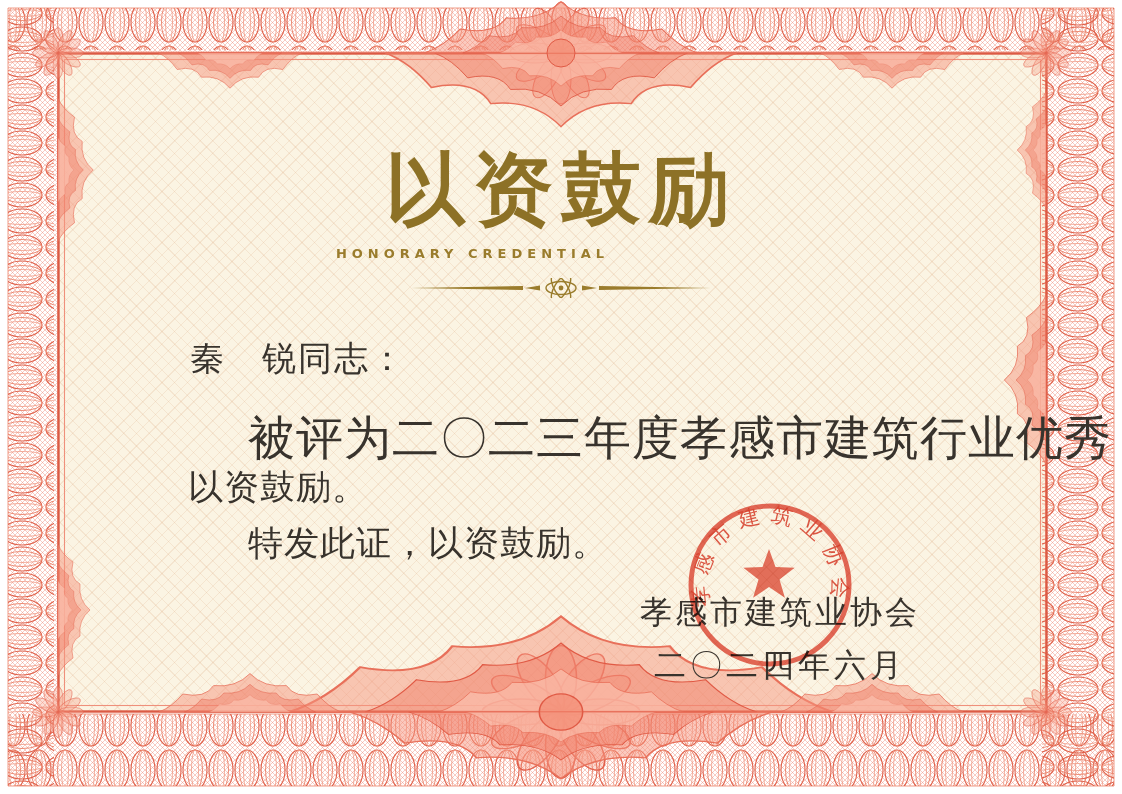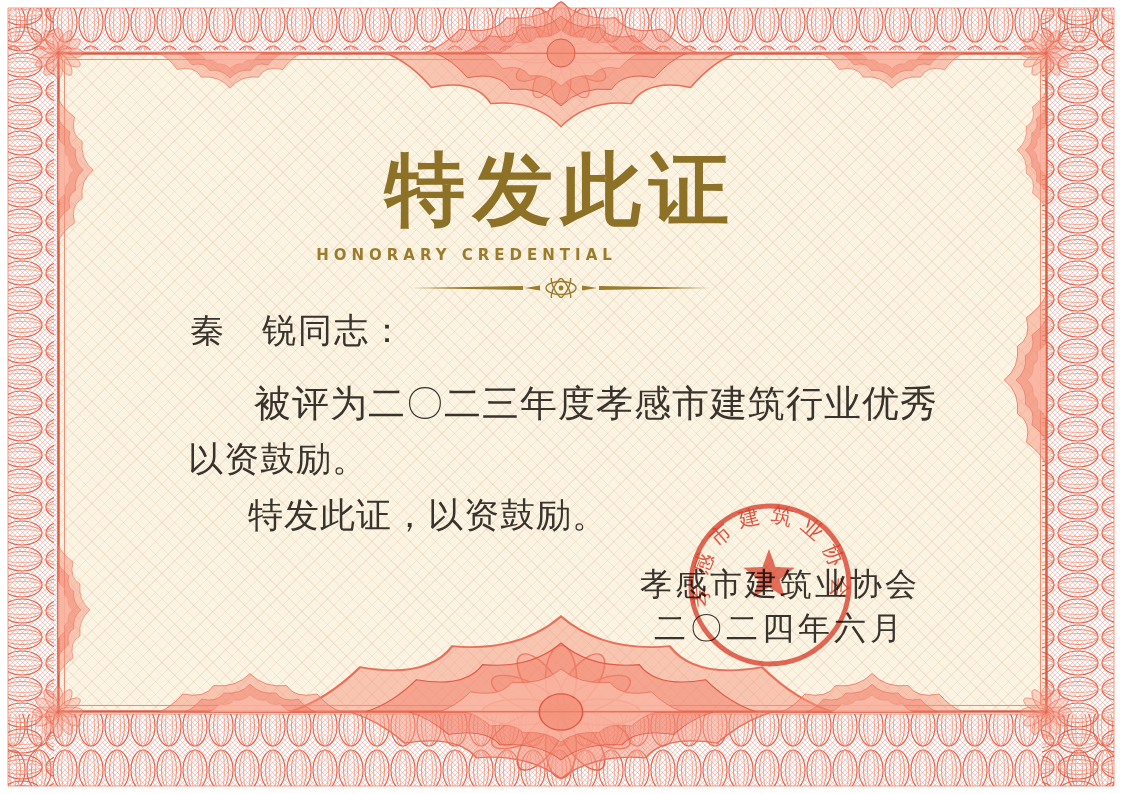--- a/index.html
+++ b/index.html
@@ -17,36 +17,36 @@
     z-index:1;
   }
   svg.frame-art{position:absolute;left:0;top:0;z-index:2;}
   .content{position:absolute;inset:0;z-index:3;color:#38332d;}
   .title{
     position:absolute;left:0;top:146px;width:1122px;text-align:center;
     font-size:80px;font-weight:900;color:#8d7126;letter-spacing:8px;
     font-family:"DejaVu Sans",sans-serif;line-height:1.1;
   }
   .subtitle{
-    position:absolute;left:4px;top:246px;width:925px;text-align:center;
-    font-size:15px;font-weight:bold;color:#9a7c2c;letter-spacing:5px;
+    position:absolute;left:10px;top:246px;width:925px;text-align:center;
+    font-size:13px;font-weight:bold;color:#9a7c2c;letter-spacing:5px;
   }
   .divider{position:absolute;left:411px;top:278px;width:300px;height:20px;}
-  .cjk{font-family:"DejaVu Serif",serif;}
+  .cjk{font-family:"DejaVu Serif",serif;margin-top:28px;}
   .salutation{
     position:absolute;left:190px;top:308px;font-size:34px;letter-spacing:2px;
   }
-  .body-line1{position:absolute;left:254px;top:379px;font-size:37px;letter-spacing:1px;}
+  .body-line1{position:absolute;left:248px;top:379px;font-size:47px;letter-spacing:1px;}
   .body-line2{position:absolute;left:188px;top:436px;font-size:35px;letter-spacing:1px;}
   .body-line3{position:absolute;left:248px;top:492px;font-size:35px;letter-spacing:1px;}
   .signature{
     position:absolute;left:610px;top:568px;width:340px;text-align:center;
   }
   .issuer{font-size:32px;letter-spacing:3px;line-height:1.0;}
-  .sig-date{font-size:32px;letter-spacing:4px;margin-top:12px;line-height:1.0;}
+  .sig-date{font-size:32px;letter-spacing:4px;margin-top:21px;line-height:1.0;}
   svg.seal{position:absolute;left:665px;top:480px;z-index:4;mix-blend-mode:multiply;}
 </style>
 </head>
 <body>
 
 <div class="canvas">
 
   <div class="paper"></div>
 
   <svg class="frame-art" width="1122" height="794" viewBox="0 0 1122 794" aria-hidden="true">
@@ -115,21 +115,21 @@
     <use href="#lace-grp" transform="translate(1046,380) rotate(90) scale(.65)"></use>
     <use href="#lace-grp" transform="translate(1046,150) rotate(90) scale(.45)"></use>
 
     <use href="#ring12" transform="translate(58,53)   scale(.5)"></use>
     <use href="#ring12" transform="translate(1046,53) scale(.5)"></use>
     <use href="#ring12" transform="translate(58,712)  scale(.5)"></use>
     <use href="#ring12" transform="translate(1046,712) scale(.5)"></use>
   </svg>
 
   <div class="content">
-    <div class="title">特发此证</div>
+    <div class="title">以资鼓励</div>
     <div class="subtitle">HONORARY CREDENTIAL</div>
 
     <svg class="divider" width="300" height="20" viewBox="0 0 300 20" aria-hidden="true">
       <polygon points="0,10 112,8 112,12" fill="#9a7c2c"></polygon>
       <polygon points="300,10 188,8 188,12" fill="#9a7c2c"></polygon>
       <g transform="translate(150,10)" fill="none" stroke="#9a7c2c" stroke-width="1.4">
         <ellipse rx="15" ry="6.5"></ellipse>
         <ellipse rx="15" ry="6.5" transform="rotate(58)"></ellipse>
         <ellipse rx="15" ry="6.5" transform="rotate(-58)"></ellipse>
         <circle r="2.4" fill="#9a7c2c" stroke="none"></circle>

